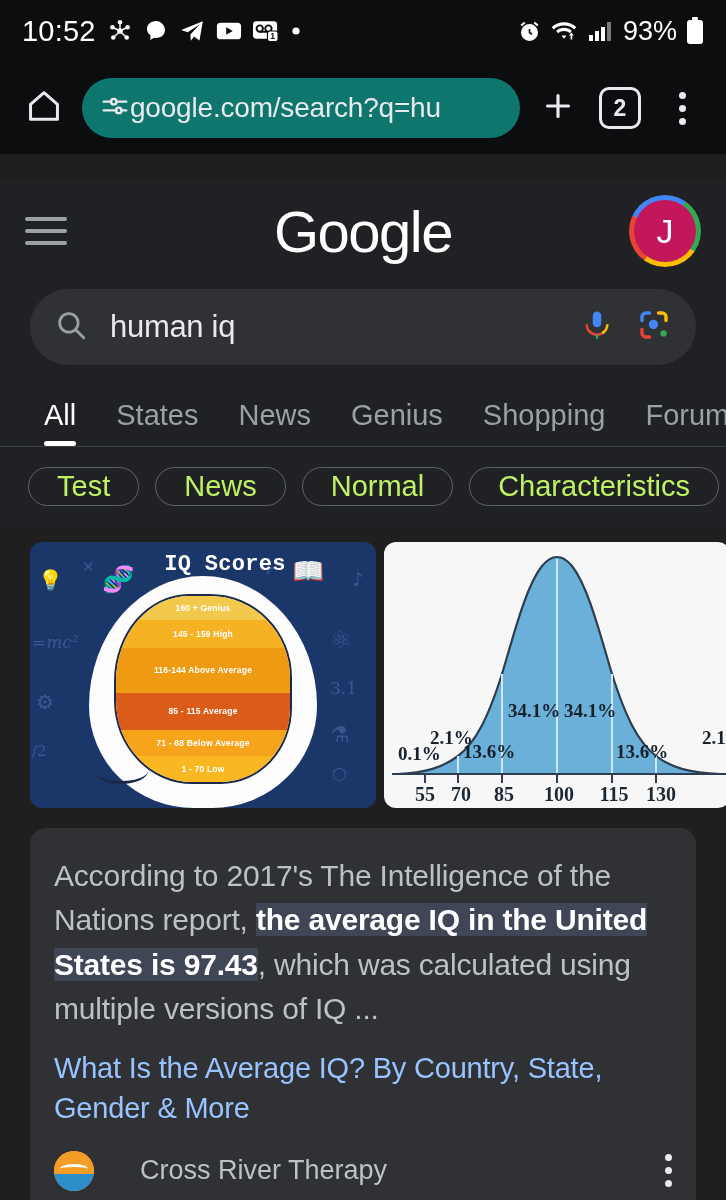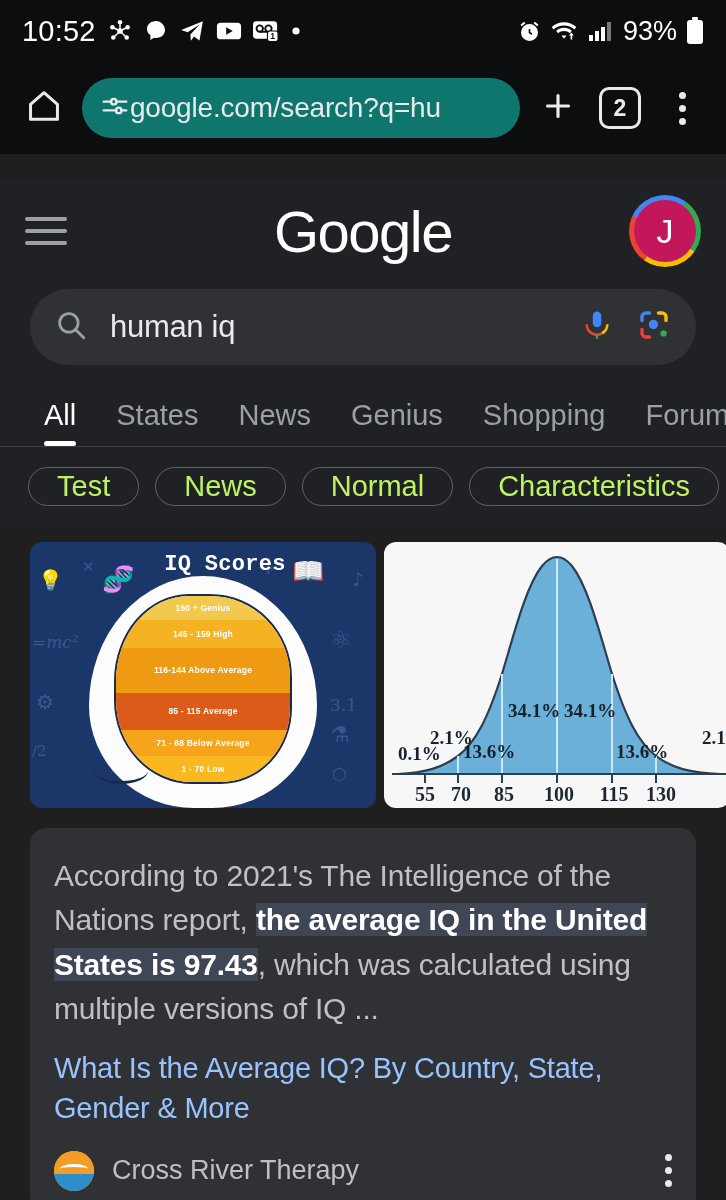--- a/index.html
+++ b/index.html
@@ -161,21 +161,21 @@
   .favicon {
     width: 40px; height: 40px; border-radius: 50%; overflow: hidden; flex: none;
     background: #f5a623; position: relative;
   }
   .favicon .sky { position: absolute; left: 0; right: 0; top: 0; height: 58%; background: #f39c26; }
   .favicon .water { position: absolute; left: 0; right: 0; bottom: 0; height: 42%; background: #2d8fc9; }
   .favicon .bridge {
     position: absolute; left: 6px; right: 6px; top: 13px; height: 10px;
     border-top: 3px solid #fff; border-radius: 50% 50% 0 0;
   }
-  .src-name { color: #bdc1c6; font-size: 27px; }
+  .src-name { color: #bdc1c6; font-size: 27px; margin-left: 28px; }
   .snip-more { margin-left: auto; }
 </style>
 </head>
 <body>
 
 <div class="phone">
 
   <div class="statusbar">
     <div class="sb-left">
       <span class="sb-time">10:52</span>
@@ -364,21 +364,21 @@
           <div class="doodle" style="left:8px;  top:26px;">💡</div>
           <div class="doodle" style="left:52px; top:16px; font-size:15px;">✕</div>
           <div class="doodle" style="left:72px; top:22px; font-size:26px;">🧬</div>
           <div class="doodle" style="left:2px;  top:90px; font-size:17px; font-style:italic;">=mc²</div>
           <div class="doodle" style="left:6px;  top:148px;">⚙</div>
           <div class="doodle" style="left:2px;  top:200px; font-size:15px;">/2</div>
           <div class="doodle" style="left:232px;top:18px; font-size:15px;">✛</div>
           <div class="doodle" style="left:262px;top:14px; font-size:26px;">📖</div>
           <div class="doodle" style="left:322px;top:26px; font-size:19px;">♪</div>
           <div class="doodle" style="left:300px;top:84px; font-size:24px;">⚛</div>
-          <div class="doodle" style="left:300px;top:153px; font-size:17px;">3.1</div>
+          <div class="doodle" style="left:300px;top:136px; font-size:17px;">3.1</div>
           <div class="doodle" style="left:300px;top:180px; font-size:22px;">⚗</div>
           <div class="doodle" style="left:302px;top:222px; font-size:17px;">⬡</div>
 
           <div class="brain-title">IQ Scores</div>
           <div class="head-shape"></div>
           <div class="smile"></div>
           <div class="brain-stack">
             <div class="bl" style="height:13%; background:#f2c94c;">160 + Genius</div>
             <div class="bl" style="height:15%; background:#f5b324;">145 - 159  High</div>
             <div class="bl" style="height:24%; background:#ef9a13;">116-144  Above Average</div>
@@ -430,21 +430,21 @@
               <text x="180" y="175">34.1%</text>
               <text x="232" y="216">13.6%</text>
               <text x="318" y="202">2.1</text>
             </g>
           </svg>
         </div>
       </div>
     </div>
 
     <div class="snippet">
-      <div class="snip-text"><span>According to 2021's The Intelligence of the Nations report, </span><span class="snip-hl">the average IQ in the United States is 97.43</span><span>, which was calculated using multiple versions of IQ ...</span></div>
+      <div class="snip-text"><span>According to 2017's The Intelligence of the Nations report, </span><span class="snip-hl">the average IQ in the United States is 97.43</span><span>, which was calculated using multiple versions of IQ ...</span></div>
 
       <div class="snip-link">What Is the Average IQ? By Country, State, Gender &amp; More</div>
 
       <div class="snip-src">
         <span class="favicon">
           <span class="sky"></span>
           <span class="water"></span>
           <span class="bridge"></span>
         </span>
         <span class="src-name">Cross River Therapy</span>

